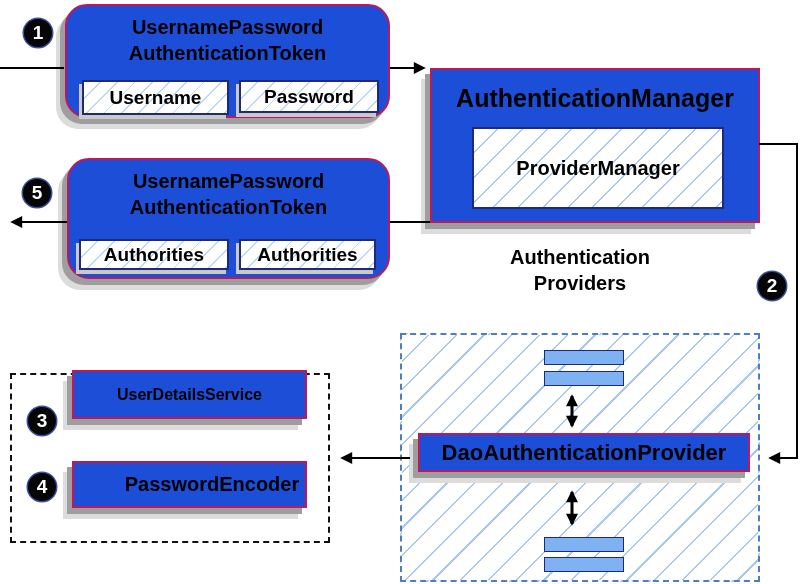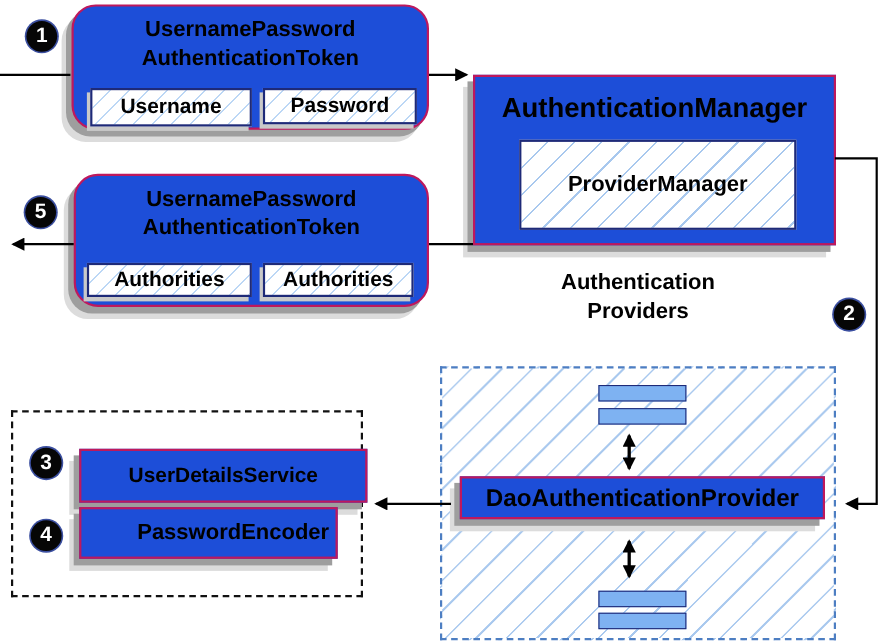--- a/index.html
+++ b/index.html
@@ -90,17 +90,17 @@
     <div class="abs bar" style="left:142px;top:15px;width:80px;height:15px;"></div>
     <div class="abs bar" style="left:142px;top:36px;width:80px;height:15px;"></div>
     <div class="abs bar" style="left:142px;top:202px;width:80px;height:15px;"></div>
     <div class="abs bar" style="left:142px;top:222px;width:80px;height:15px;"></div>
   </div>
 
   <div class="abs blue-box shadow-big ctr z10" style="left:418px;top:433px;width:332px;height:39px;font-size:22px;font-weight:bold;">DaoAuthenticationProvider</div>
 
   <div class="abs dotted-area" style="left:10px;top:373px;width:320px;height:170px;z-index:6;"></div>
 
-  <div class="abs blue-box shadow-big ctr z10" style="left:72px;top:408px;width:262px;height:49px;font-size:19px;font-weight:bold;">UserDetailsService</div>
+  <div class="abs blue-box shadow-big ctr z10" style="left:72px;top:370px;width:235px;height:49px;font-size:16px;font-weight:bold;">UserDetailsService</div>
 
   <div class="abs blue-box shadow-big ctr z10" style="left:72px;top:461px;width:235px;height:47px;font-size:20px;font-weight:bold;padding-left:45px;">PasswordEncoder</div>
 
 </div>
 
 </body></html>

